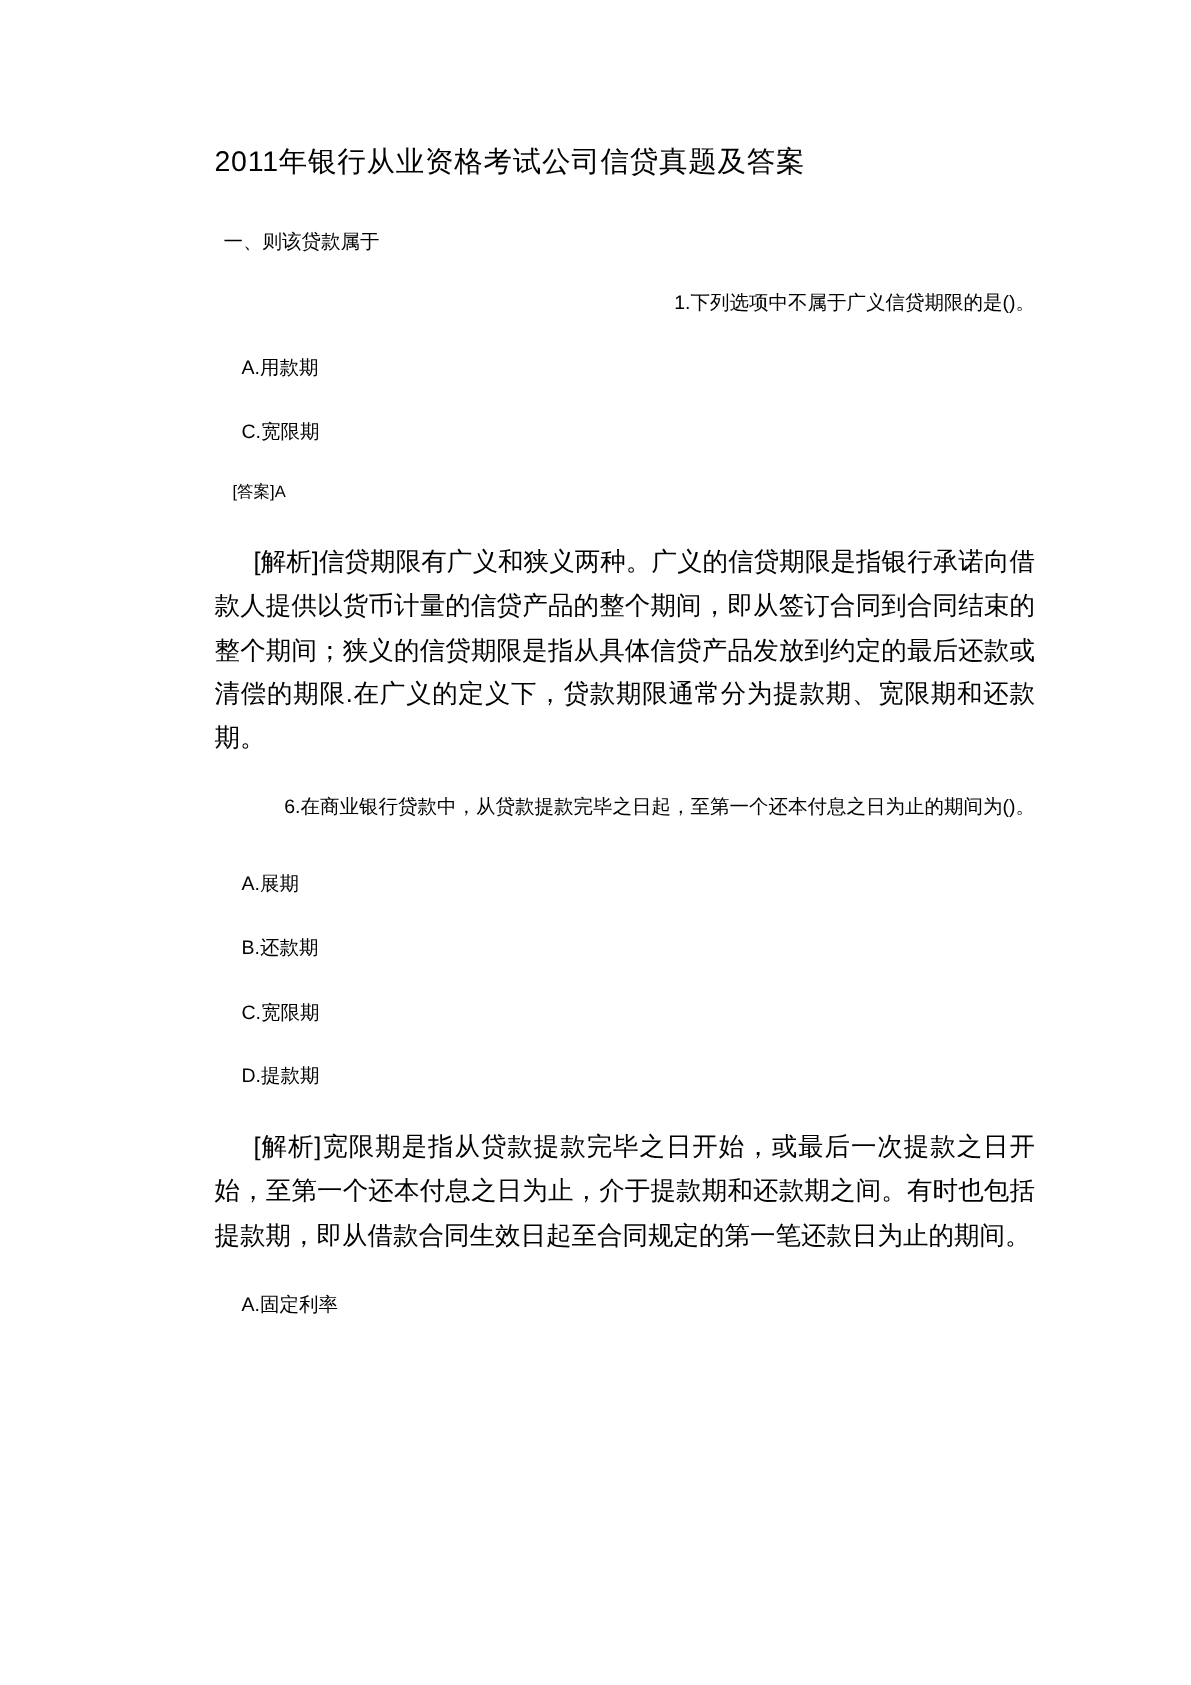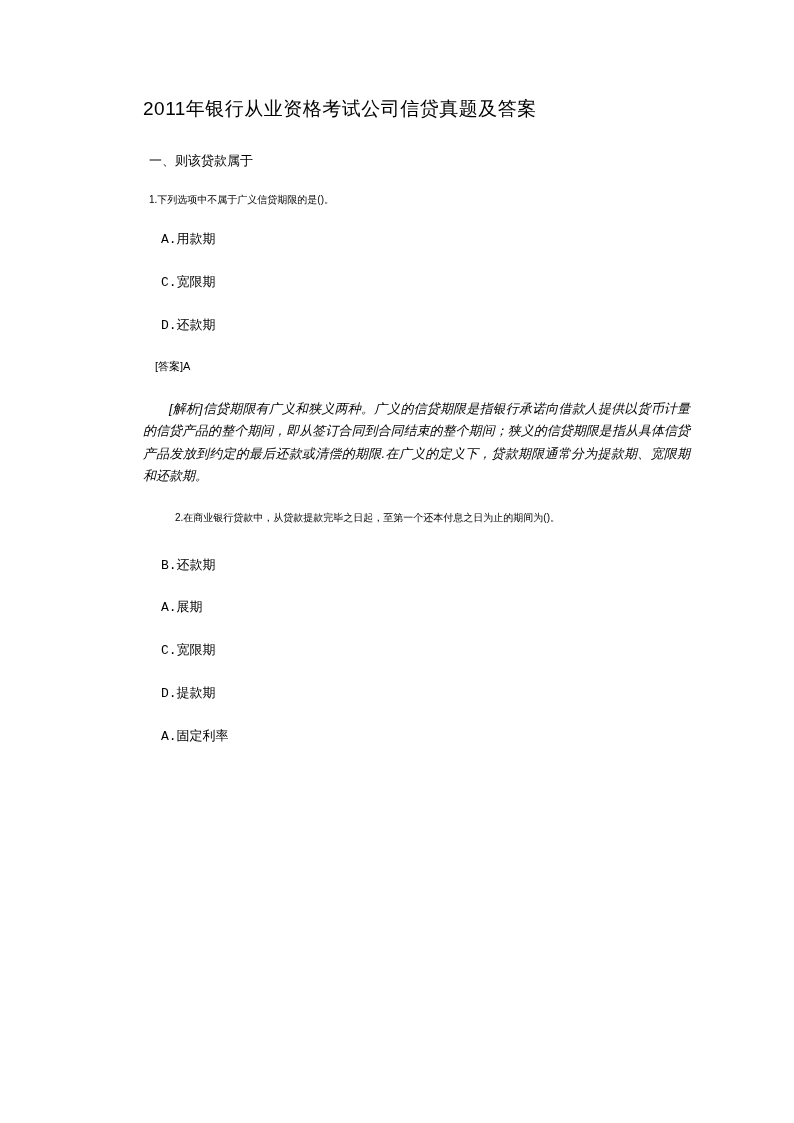--- a/index.html
+++ b/index.html
@@ -30,70 +30,70 @@
     line-height: 1.4;
   }
   .section-head {
     font-family: "Liberation Sans", "DejaVu Sans", sans-serif;
     font-size: 13px;
     margin: 0 0 22px 6px;
     line-height: 1.5;
   }
   .q-line {
     font-family: "Liberation Sans", "DejaVu Sans", sans-serif;
-    font-size: 10px;
+    font-size: 13px;
     margin: 0 0 22px 6px;
     line-height: 1.6;
+    text-align: right;
   }
   .q-line.indent {
     text-indent: 26px;
     margin-left: 6px;
   }
   .opt-line {
-    font-family: Liberation Mono, monospace;
+    font-family: Liberation Sans, sans-serif;
     font-size: 13px;
     margin: 0 0 22px 18px;
     line-height: 1.6;
   }
   .ans-line {
     font-family: "Liberation Sans", "DejaVu Sans", sans-serif;
     font-size: 11px;
     margin: 0 0 22px 12px;
     line-height: 1.6;
   }
   .exp-block {
     font-family: "Liberation Sans", "DejaVu Sans", sans-serif;
-    font-size: 13px;
+    font-size: 17px;
     margin: 0 0 22px 0;
     line-height: 1.72;
     text-indent: 26px;
     text-align: justify;
     text-justify: inter-ideograph;
-    font-style: italic;
   }
   .spacer-sm { height: 8px; }
 </style>
 </head>
 <body>
 
 <div class="page">
 
   <h1 class="doc-title">2011年银行从业资格考试公司信贷真题及答案</h1>
 
   <div class="section-head">一、则该贷款属于</div>
 
   <div class="q-line">1.下列选项中不属于广义信贷期限的是()。</div>
   <div class="opt-line">A.用款期</div>
   <div class="opt-line">C.宽限期</div>
-  <div class="opt-line">D.还款期</div>
   <div class="ans-line">[答案]A</div>
   <div class="exp-block">[解析]信贷期限有广义和狭义两种。广义的信贷期限是指银行承诺向借款人提供以货币计量的信贷产品的整个期间，即从签订合同到合同结束的整个期间；狭义的信贷期限是指从具体信贷产品发放到约定的最后还款或清偿的期限.在广义的定义下，贷款期限通常分为提款期、宽限期和还款期。</div>
 
-  <div class="q-line indent">2.在商业银行贷款中，从贷款提款完毕之日起，至第一个还本付息之日为止的期间为()。</div>
+  <div class="q-line indent">6.在商业银行贷款中，从贷款提款完毕之日起，至第一个还本付息之日为止的期间为()。</div>
   <div class="spacer-sm"></div>
+  <div class="opt-line">A.展期</div>
   <div class="opt-line">B.还款期</div>
-  <div class="opt-line">A.展期</div>
   <div class="opt-line">C.宽限期</div>
   <div class="opt-line">D.提款期</div>
+  <div class="exp-block">[解析]宽限期是指从贷款提款完毕之日开始，或最后一次提款之日开始，至第一个还本付息之日为止，介于提款期和还款期之间。有时也包括提款期，即从借款合同生效日起至合同规定的第一笔还款日为止的期间。</div>
 
   <div class="opt-line">A.固定利率</div>
 
 </div>
 
 </body></html>

